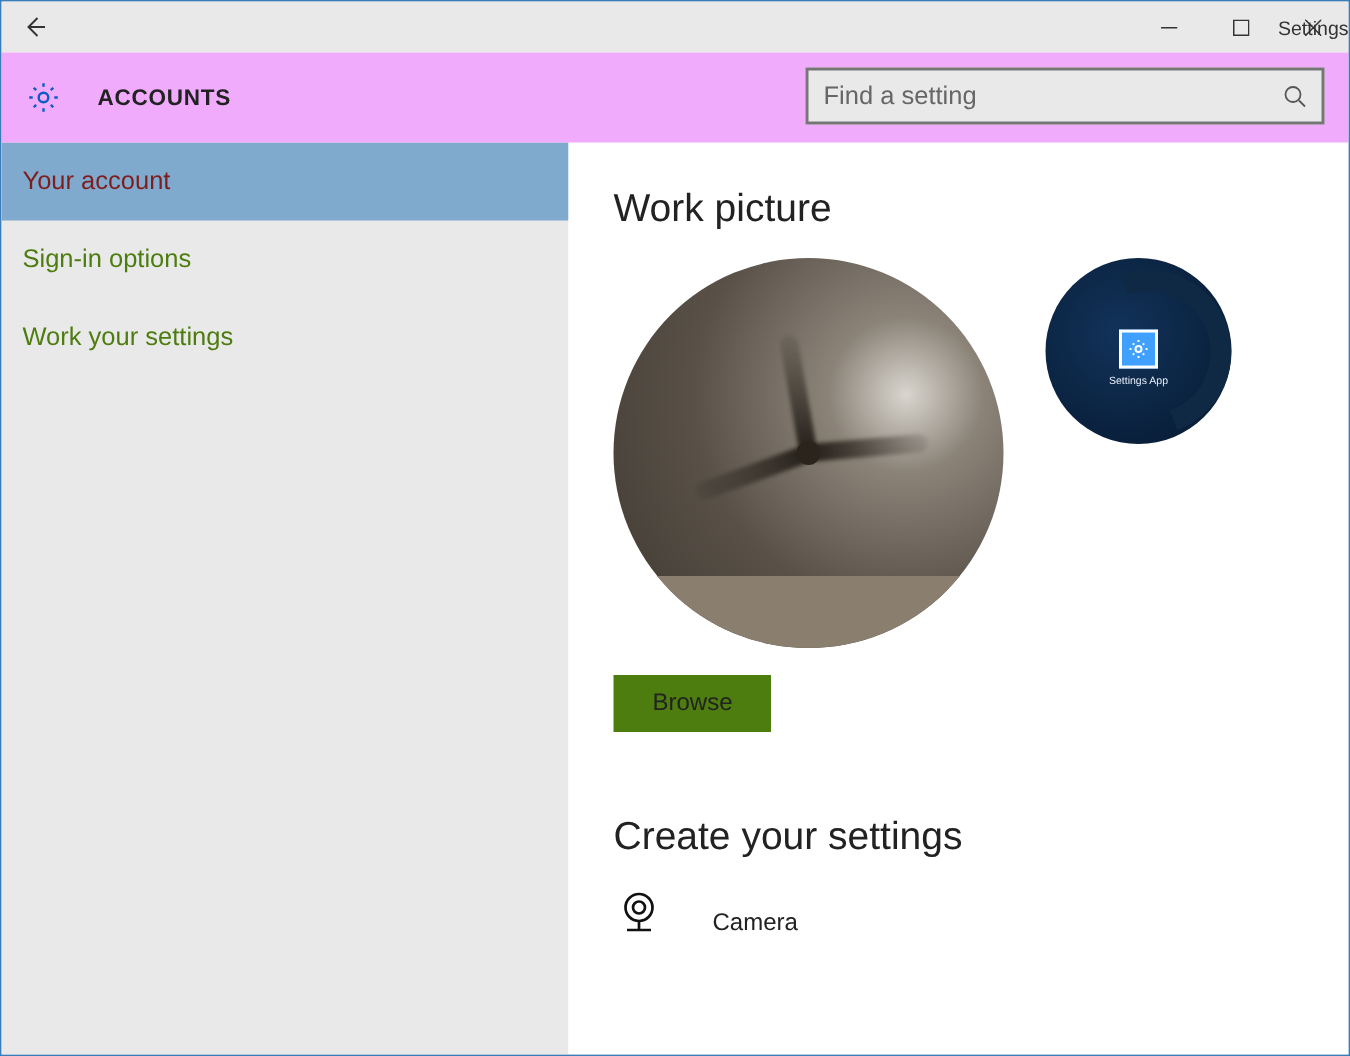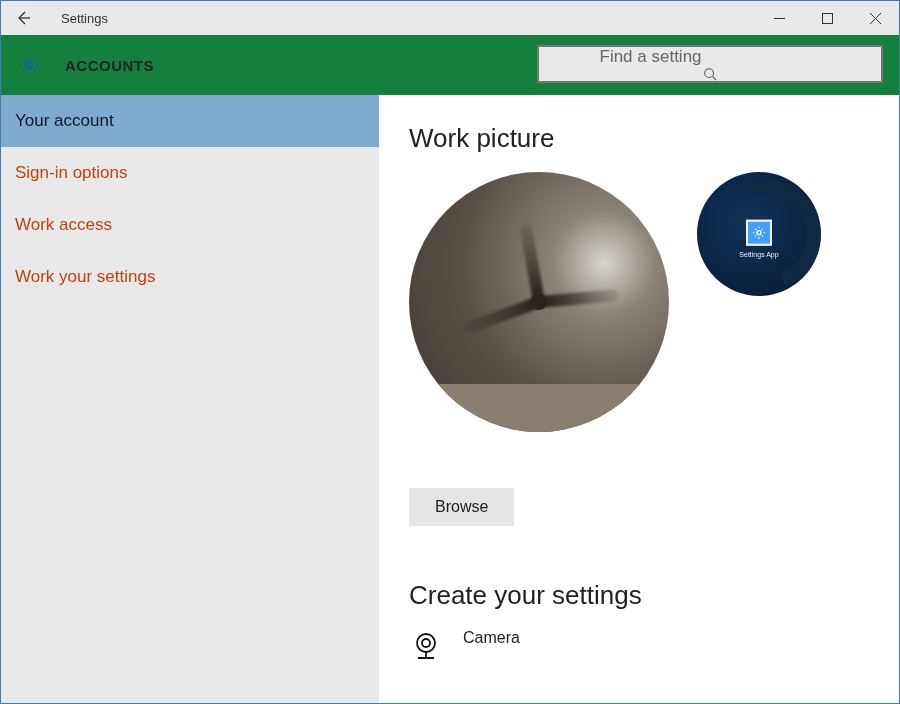--- a/index.html
+++ b/index.html
@@ -11,20 +11,21 @@
     overflow: hidden;
     border: 1px solid #3a7db8;
     position: relative;
   }
   .titlebar {
     height: 34px;
     background: #e9e9e9;
     display: flex;
     align-items: center;
     position: relative;
+    justify-content: space-between;
   }
   .back-btn {
     width: 44px;
     height: 34px;
     display: flex;
     align-items: center;
     justify-content: center;
     cursor: pointer;
   }
   .back-btn svg { width: 16px; height: 16px; }
@@ -44,21 +45,21 @@
     width: 48px;
     height: 34px;
     display: flex;
     align-items: center;
     justify-content: center;
     cursor: pointer;
   }
   .win-btn svg { width: 11px; height: 11px; }
   .header {
     height: 60px;
-    background: #15803d;
+    background: #f0abfc;
     display: flex;
     align-items: center;
     padding: 0 16px;
     position: relative;
   }
   .gear-icon {
     width: 24px;
     height: 24px;
     margin-right: 24px;
     color: #0a5bc4;
@@ -73,21 +74,20 @@
     position: absolute;
     right: 16px;
     top: 10px;
     width: 346px;
     height: 38px;
     border: 2px solid #767676;
     background: #e9e9e9;
     display: flex;
     align-items: center;
     padding: 0 10px;
-    flex-direction: column;
   }
   .search-input {
     flex: 1;
     border: none;
     background: transparent;
     font-size: 17px;
     color: #666;
     outline: none;
     font-family: inherit;
   }
@@ -102,26 +102,26 @@
     height: calc(100% - 94px);
   }
   .sidebar {
     width: 378px;
     background: #e9e9e9;
     padding-top: 0;
   }
   .nav-item {
     padding: 16px 14px;
     font-size: 17px;
-    color: #c2410c;
+    color: #4d7c0f;
     cursor: pointer;
   }
   .nav-item.active {
     background: #7fa9cd;
-    color: #0f172a;
+    color: #7f1d1d;
   }
   .main {
     flex: 1;
     background: #fff;
     padding: 28px 30px 0 30px;
     overflow: hidden;
   }
   .section-heading {
     font-size: 26px;
     font-weight: 400;
@@ -203,34 +203,33 @@
   .desk-icon svg { width:16px; height:16px; color:#fff;}
   .desk-label {
     position:absolute;
     top:64%; left:50%;
     transform:translateX(-50%);
     font-size:7px;
     color:#e6eefb;
     white-space:nowrap;
   }
   .browse-btn {
-    background:#e5e5e5;
+    background:#4d7c0f;
     border:none;
     padding: 10px 26px;
     font-size:16px;
     color:#222;
     cursor:pointer;
     font-family:inherit;
-    margin-top:38px;
   }
   .create-section { margin-top: 54px; }
   .camera-row {
     display:flex;
-    align-items:flex-start;
-    gap: 20px;
+    align-items:flex-end;
+    gap: 32px;
     margin-top: 18px;
     cursor:pointer;
   }
   .camera-icon { width:34px; height:34px; color:#111;}
 </style>
 </head>
 <body>
 
 <div class="titlebar">
   <div class="back-btn">
@@ -273,21 +272,20 @@
       <circle cx="7" cy="7" r="5"></circle>
         <path d="M11 11l4 4"></path>
     </svg>
   </div>
 </div>
 
 <div class="body-area">
   <div class="sidebar">
     <div class="nav-item active"><span>Your account</span></div>
     <div class="nav-item"><span>Sign-in options</span></div>
-    <div class="nav-item"><span>Work access</span></div>
     <div class="nav-item"><span>Work your settings</span></div>
   </div>
 
   <div class="main">
     <div class="section-heading">Work picture</div>
 
     <div class="pictures-row">
       <div class="avatar-large">
         <div class="floor-band"></div>
         <div class="fan-blade b1"></div>

